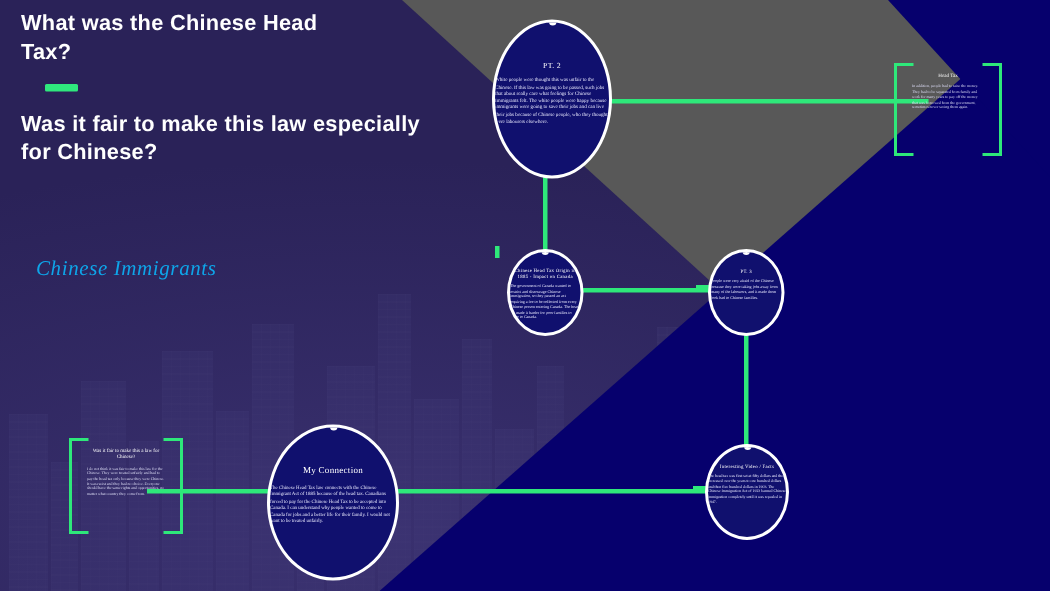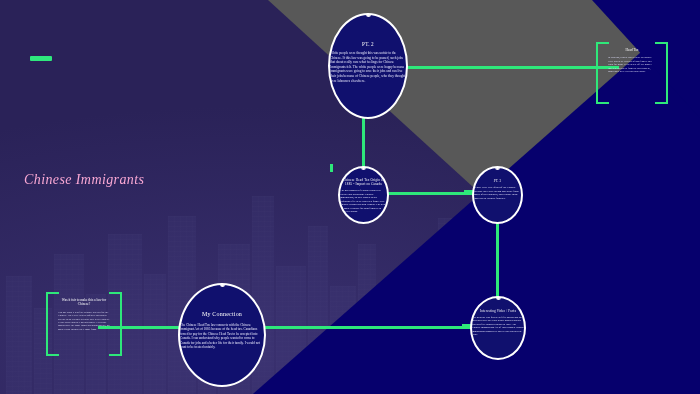--- a/index.html
+++ b/index.html
@@ -34,21 +34,21 @@
     position:absolute;inset:0;
     background:#06006d;
     clip-path:polygon(592px 0, 700px 0, 700px 118px);
   }
 
   
   .q{position:absolute;color:#ffffff;font-weight:700;letter-spacing:.2px;}
   #q1{left:14px;top:7px;font-size:14.5px;line-height:19px;width:230px;}
   #q2{left:14px;top:74px;font-size:14.5px;line-height:19px;width:280px;}
   #q3{left:136px;top:136px;font-size:14.5px;line-height:19px;width:300px;}
-  #subtitle{position:absolute;left:24px;top:172px;color:#f9a8d4;
+  #subtitle{position:absolute;left:24px;top:172px;color:#0ea5e9;
     font-family:"Liberation Serif", serif;font-style:italic;font-size:14px;letter-spacing:.4px;}
   #accentbar{position:absolute;left:30px;top:56px;width:22px;height:5px;background:#2fe87d;border-radius:1px;}
 
   
   .line{position:absolute;background:#2ee87a;}
 
   
   .node{
     position:absolute;border-radius:50%;
     background:#10106e;border:2.2px solid #ffffff;
@@ -133,21 +133,23 @@
     <i style="left:576px;width:20px;height:118px;"></i>
     <i style="left:598px;width:32px;height:142px;"></i>
     <i style="left:632px;width:22px;height:104px;"></i>
     <i style="left:656px;width:30px;height:166px;"></i>
   </div>
   <div class="haze"></div>
   <div class="wedge-grey2"></div>
   <div class="wedge-navy"></div>
   <div class="wedge-navy-top"></div>
 
+  <div class="q" id="q1">What was the Chinese Head Tax?</div>
   <div id="accentbar"></div>
+  <div class="q" id="q2">Was it fair to make this law especially for Chinese?</div>
   <div id="subtitle">Chinese Immigrants</div>
 
   <div class="line" style="left:406px;top:66px;width:213px;height:3px;"></div>
 
   <div class="line" style="left:362px;top:116px;width:3px;height:54px;"></div>
 
   <div class="line" style="left:386px;top:192px;width:90px;height:3px;"></div>
 
   <div class="line" style="left:496px;top:220px;width:3px;height:82px;"></div>
 

